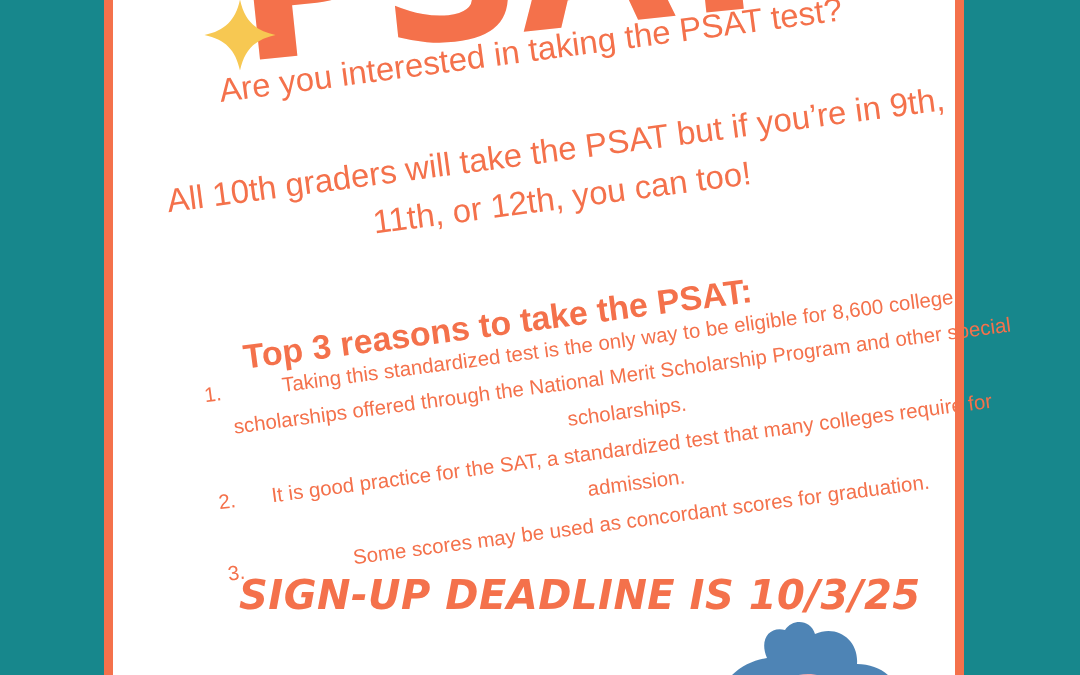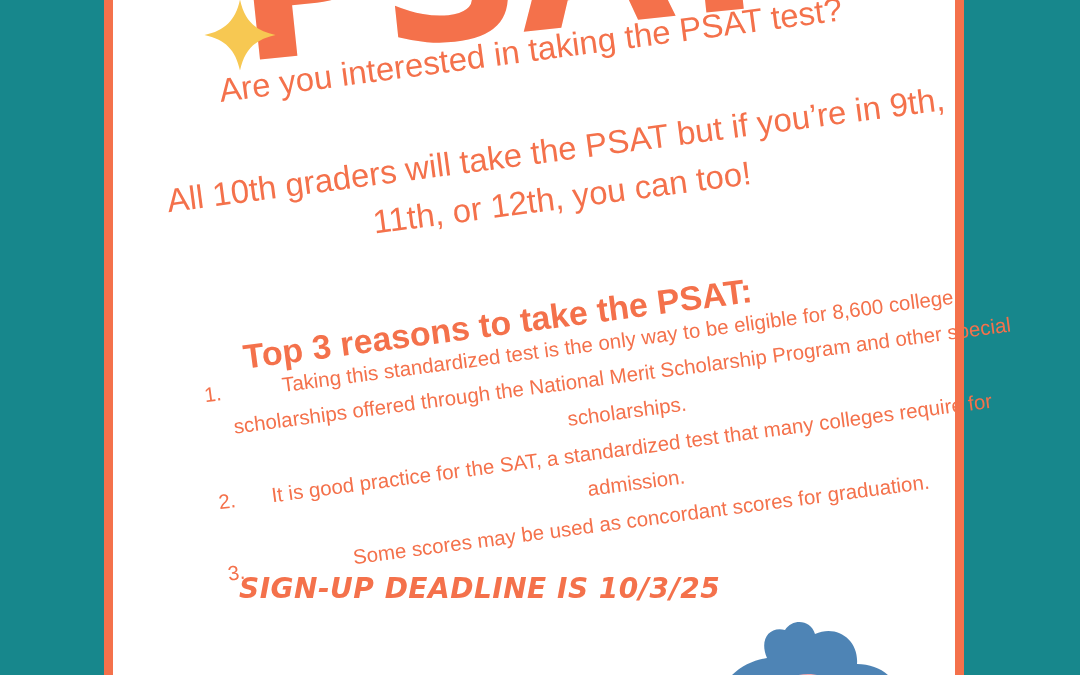--- a/index.html
+++ b/index.html
@@ -124,21 +124,21 @@
   }
   .reasons li + li { margin-top: 2px; }
 
   .deadline {
     position: absolute;
     left: 126px;
     top: 612px;
     font-family: "DejaVu Sans", sans-serif;
     font-weight: bold;
     font-style: italic;
-    font-size: 28px;
+    font-size: 40px;
     letter-spacing: 0.5px;
     color: #f4714b;
     white-space: nowrap;
   }
 
   
   .illus {
     position: absolute;
     right: 18px;
     bottom: -10px;

